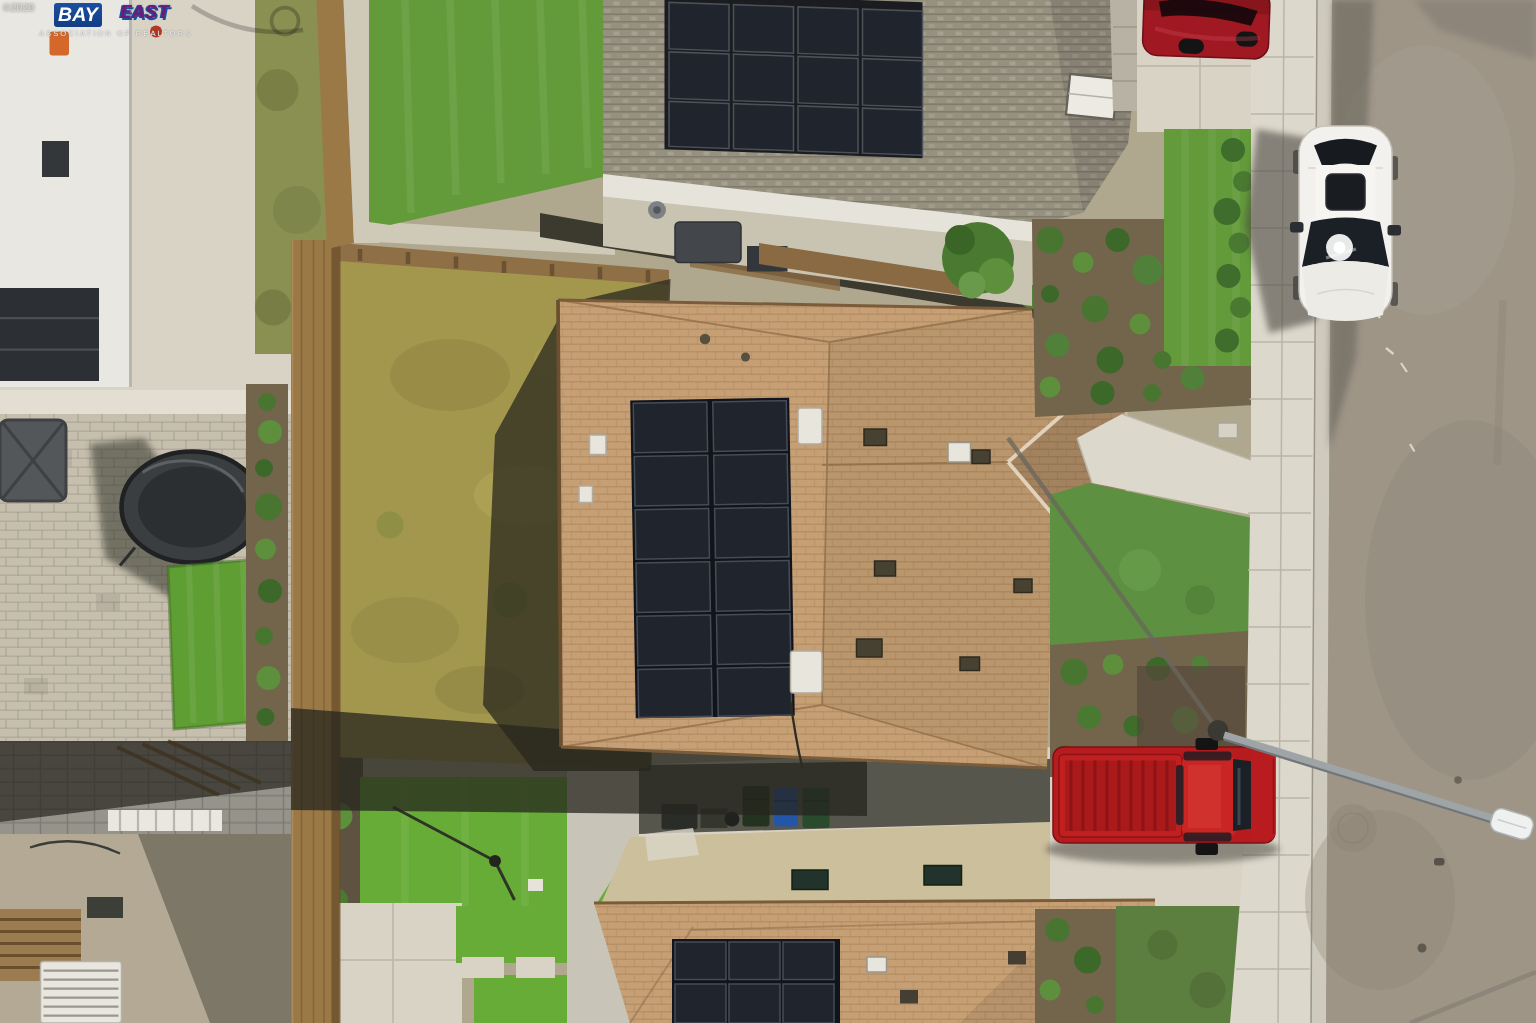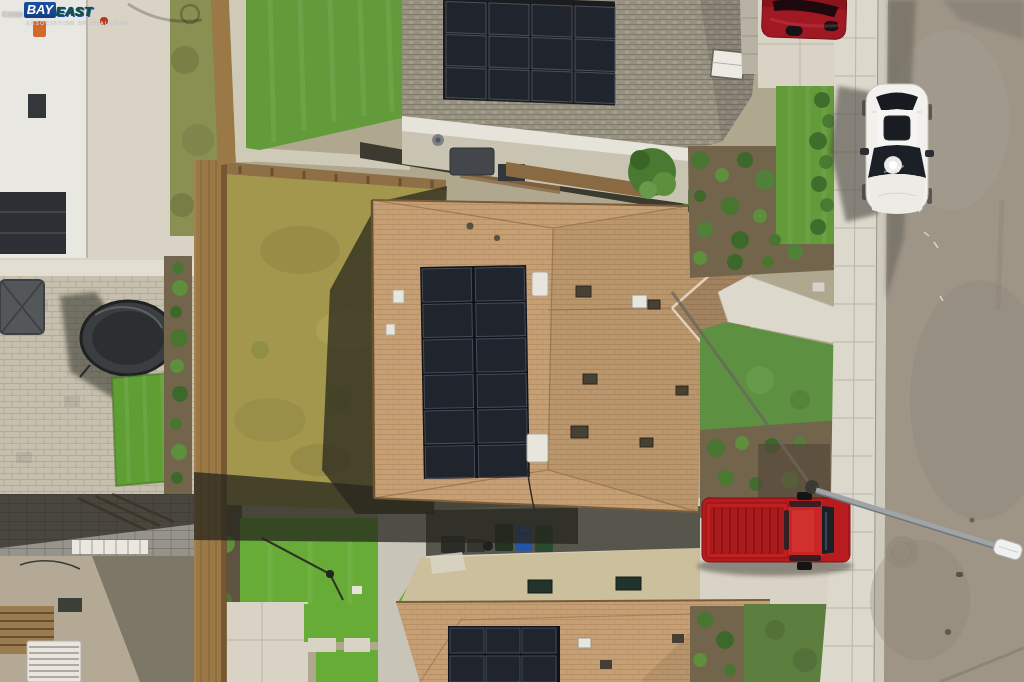--- a/index.html
+++ b/index.html
@@ -12,29 +12,29 @@
   .f-rooftan{fill:var(--roof-tan)} .f-roofgray{fill:var(--roof-gray)}
   .f-khaki{fill:var(--roof-khaki)} .f-solar{fill:var(--solar)}
   .f-lawn{fill:var(--lawn)} .f-lawnfront{fill:var(--lawn-front)}
   .f-turf{fill:var(--turf)} .f-turfleft{fill:var(--turf-left)}
   .f-dry{fill:var(--dry-grass)} .f-pavers{fill:var(--pavers)}
   .f-fence{fill:var(--fence)} .f-mulch{fill:var(--mulch)}
   .f-white{fill:var(--white-house)} .f-awning{fill:var(--awning)}
   .f-wall{fill:var(--wall-gray)} .f-carwhite{fill:var(--car-white)}
   .f-truck{fill:var(--truck-red)} .f-suv{fill:var(--suv-red)}
   
-  .wm{position:absolute;left:2px;top:2px;display:flex;align-items:flex-end;gap:0;
+  .wm{position:absolute;left:2px;top:2px;display:flex;align-items:flex-start;gap:12px;
       line-height:1;user-select:none;}
   .wm-c{font-size:7px;color:#d8d8d8;text-shadow:0 0 2px #555;margin-right:1px;}
   .wm-bay{background:linear-gradient(180deg,var(--watermark-blue),#123d85);
       color:#fff;font-weight:bold;font-style:italic;font-size:13px;
       padding:1px 3px 2px 3px;border-radius:2px;}
-  .wm-east{color:#14532d;font-weight:bold;font-style:italic;font-size:13px;
+  .wm-east{color:#701a75;font-weight:bold;font-style:italic;font-size:13px;
       text-shadow:0 0 1px var(--watermark-blue),1px 1px 0 var(--watermark-blue),
-      -1px 0 0 var(--watermark-blue);letter-spacing:.5px;}
+      -1px 0 0 var(--watermark-blue);letter-spacing:.5px;font-family:Liberation Mono, monospace;}
   .wm-sub{position:absolute;left:26px;top:20px;font-size:5px;letter-spacing:1.4px;
       color:#eef1f5;text-shadow:0 0 1px #666;white-space:nowrap;}
 </style>
 </head>
 <body>
 
 <div class="stage">
 <svg width="1024" height="682" viewBox="0 0 1024 682">
   <defs>
     <filter id="soft" x="-20%" y="-20%" width="140%" height="140%">

